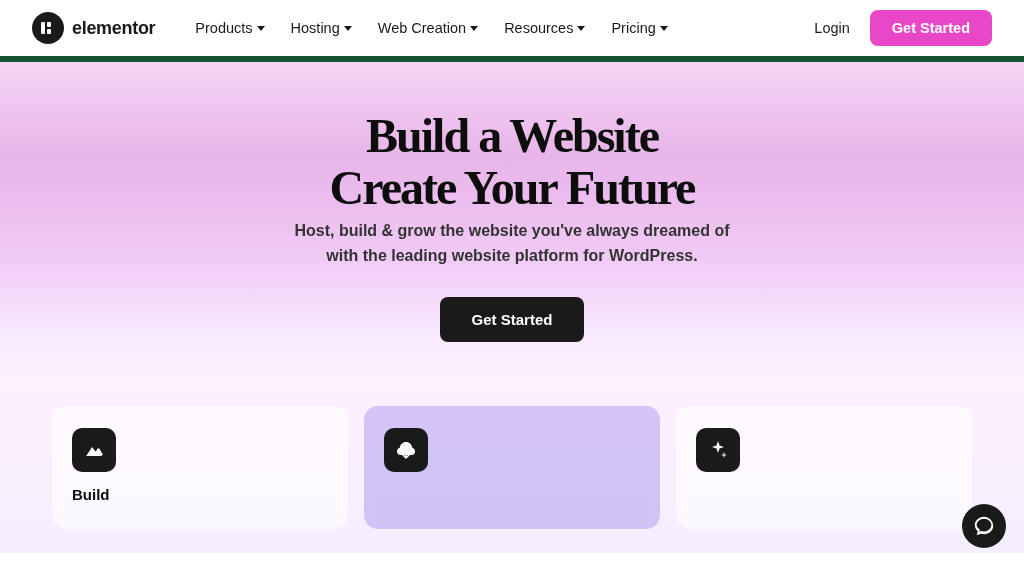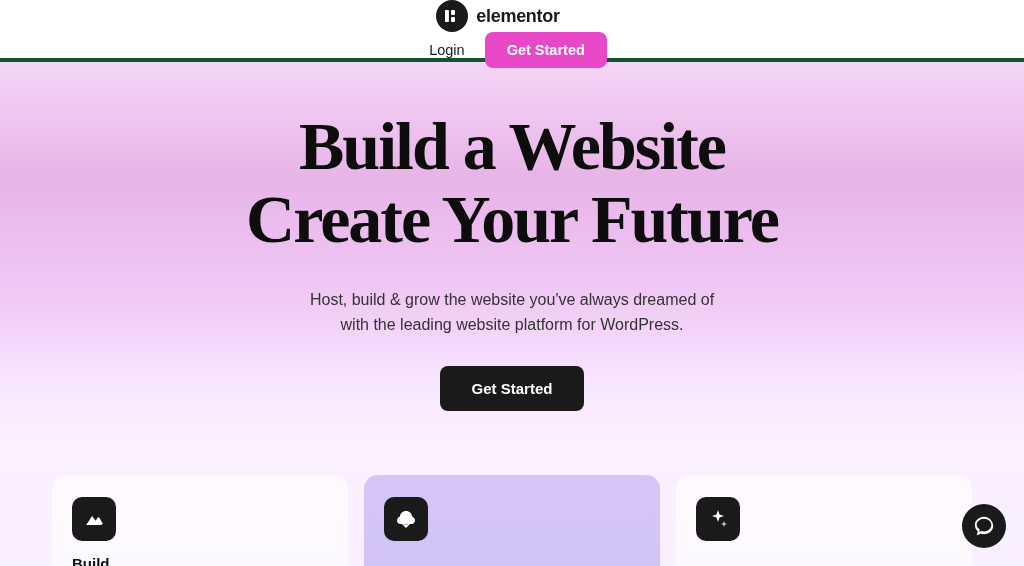--- a/index.html
+++ b/index.html
@@ -11,24 +11,23 @@
       background: #fff;
     }
 
     
     .navbar {
       display: flex;
       align-items: center;
       padding: 0 32px;
       height: 62px;
       background: #fff;
-      border-bottom: 4px solid #14532d;
+      border-bottom: 6px solid #14532d;
       position: relative;
       z-index: 10;
-      flex-direction: column;
     }
     .logo {
       display: flex;
       align-items: center;
       gap: 8px;
       margin-right: 28px;
       text-decoration: none;
     }
     .logo-icon {
       width: 32px;
@@ -100,34 +99,34 @@
     }
 
     
     .hero {
       background: linear-gradient(180deg, #f5d6f5 0%, #e8b4e8 30%, #f0c8f5 60%, #f8e8ff 85%, #fdf0ff 100%);
       padding: 48px 32px 36px;
       text-align: center;
       position: relative;
     }
     .hero-title {
-      font-size: 68px;
+      font-size: 48px;
       font-weight: 900;
       color: #0d0d0d;
       line-height: 1.08;
       letter-spacing: -2px;
-      margin-bottom: 30px;
+      margin-bottom: 4px;
       font-family: Georgia, 'Times New Roman', serif;
     }
     .hero-subtitle {
       font-size: 16px;
       color: #333;
       line-height: 1.6;
       margin-bottom: 28px;
-      font-weight: 400;
+      font-weight: 700;
     }
     .hero-cta {
       background: #1a1a1a;
       color: #fff;
       font-size: 15px;
       font-weight: 600;
       padding: 14px 32px;
       border-radius: 8px;
       border: none;
       cursor: pointer;
@@ -203,20 +202,42 @@
     <div class="logo-icon">
       <svg width="18" height="18" viewBox="0 0 18 18" fill="none">
         <rect x="2" y="3" width="4" height="12" rx="1" fill="white"></rect>
         <rect x="8" y="3" width="4" height="5" rx="1" fill="white"></rect>
         <rect x="8" y="10" width="4" height="5" rx="1" fill="white"></rect>
       </svg>
     </div>
     <span class="logo-text">elementor</span>
   </a>
 
+  <div class="nav-links">
+    <div class="nav-item">
+      <span>Products</span>
+      <div class="nav-arrow"></div>
+    </div>
+    <div class="nav-item">
+      <span>Hosting</span>
+      <div class="nav-arrow"></div>
+    </div>
+    <div class="nav-item">
+      <span>Web Creation</span>
+      <div class="nav-arrow"></div>
+    </div>
+    <div class="nav-item">
+      <span>Resources</span>
+      <div class="nav-arrow"></div>
+    </div>
+    <div class="nav-item">
+      <span>Pricing</span>
+      <div class="nav-arrow"></div>
+    </div>
+  </div>
 
   <div class="nav-actions">
     <div class="login-btn">Login</div>
     <button class="get-started-btn">Get Started</button>
   </div>
 </nav>
 
 <section class="hero">
   <h1 class="hero-title">
     <span>Build a Website</span><br>

